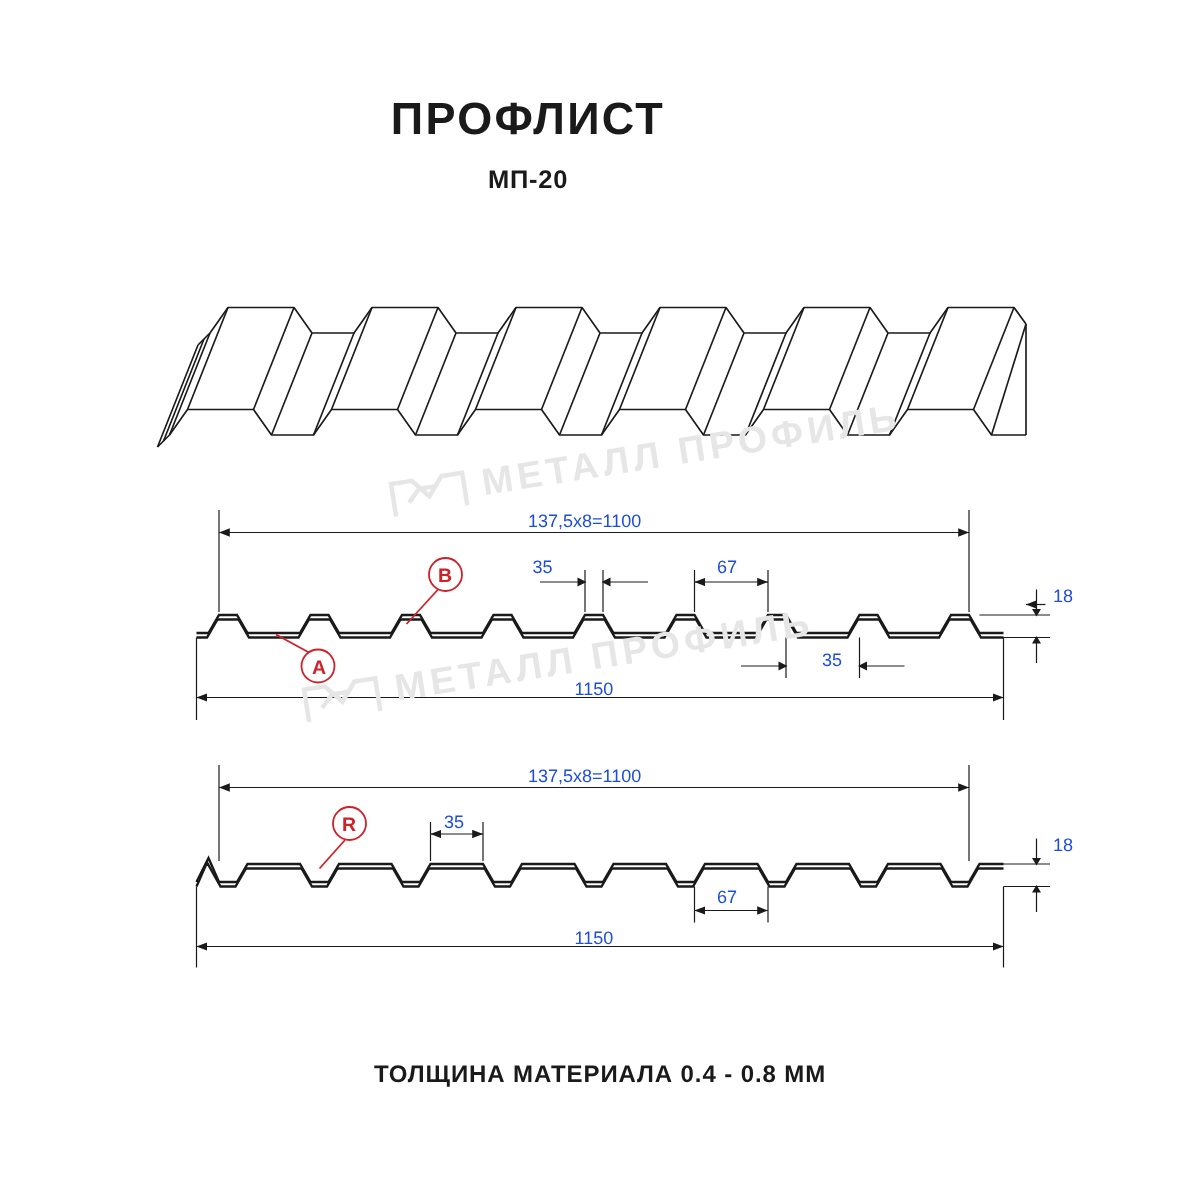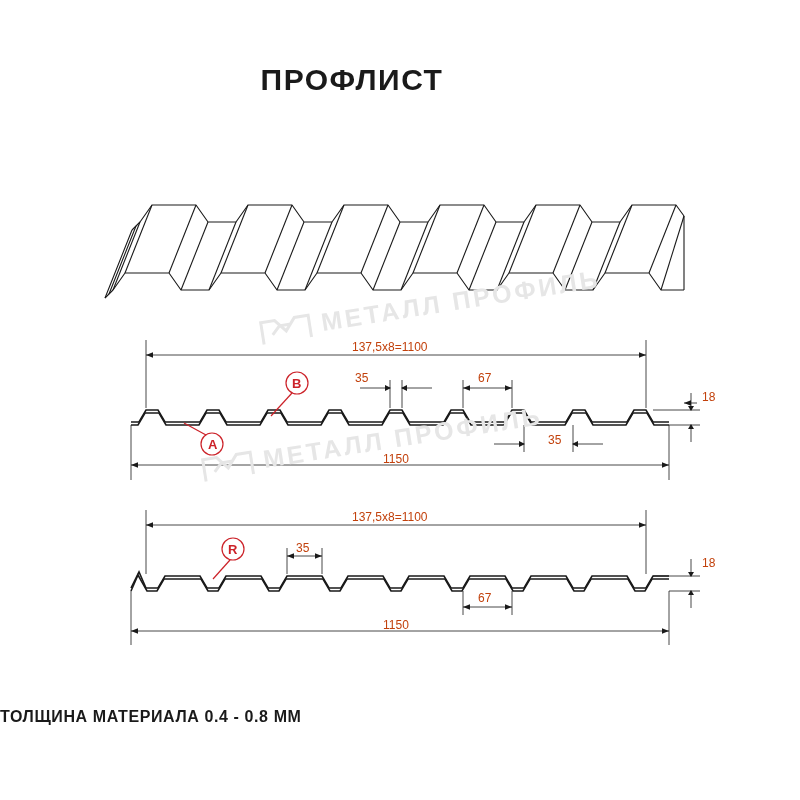--- a/index.html
+++ b/index.html
@@ -43,21 +43,21 @@
     letter-spacing: 0.5px;
     color: #1a1a1a;
     margin-top: 12px;
     line-height: 20px;
   }
   .footer-note {
     position: absolute;
     left: 0;
     top: 708px;
     width: 800px;
-    text-align: left;
+    text-align: center;
     font-size: 16px;
     font-weight: bold;
     letter-spacing: 0.6px;
     color: #1a1a1a;
   }
   .wm {
     position: absolute;
     pointer-events: none;
     user-select: none;
   }
@@ -66,21 +66,21 @@
     font-weight: bold;
     letter-spacing: 3px;
     color: #e6e6e6;
     white-space: nowrap;
   }
   .wm1 { left: 258px; top: 288px; transform: rotate(-9deg); }
   .wm2 { left: 200px; top: 425px; transform: rotate(-9deg); }
   .dim-label {
     position: absolute;
     font-size: 12px;
-    color: #c2410c;
+    color: #1d4ed8;
     white-space: nowrap;
   }
   .callout-label {
     position: absolute;
     font-size: 13px;
     font-weight: bold;
     color: #cc2229;
   }
 </style>
 </head>
@@ -304,20 +304,21 @@
     <svg width="52" height="34" viewBox="0 0 52 34">
       <path d="M2,30 L2,8 L16,8 L26,20 L36,8 L50,8 L50,30" fill="none" stroke="#e6e6e6" stroke-width="3"></path>
       <path d="M12,22 L20,14 L30,14" fill="none" stroke="#e6e6e6" stroke-width="3"></path>
     </svg>
     <span class="wm-text">МЕТАЛЛ ПРОФИЛЬ</span>
   </div>
 </div>
 
 <div class="title-block">
   <div class="title-main">ПРОФЛИСТ</div>
+  <div class="title-sub">МП-20</div>
 </div>
 
 <div class="dim-label" style="left:352px; top:340px;">137,5х8=1100</div>
 <div class="dim-label" style="left:383px; top:452px;">1150</div>
 <div class="dim-label" style="left:702px; top:390px;">18</div>
 <div class="dim-label" style="left:355px; top:371px;">35</div>
 <div class="dim-label" style="left:478px; top:371px;">67</div>
 <div class="dim-label" style="left:548px; top:433px;">35</div>
 <div class="callout-label" style="left:208px; top:437px;">A</div>
 <div class="callout-label" style="left:292px; top:376px;">B</div>

